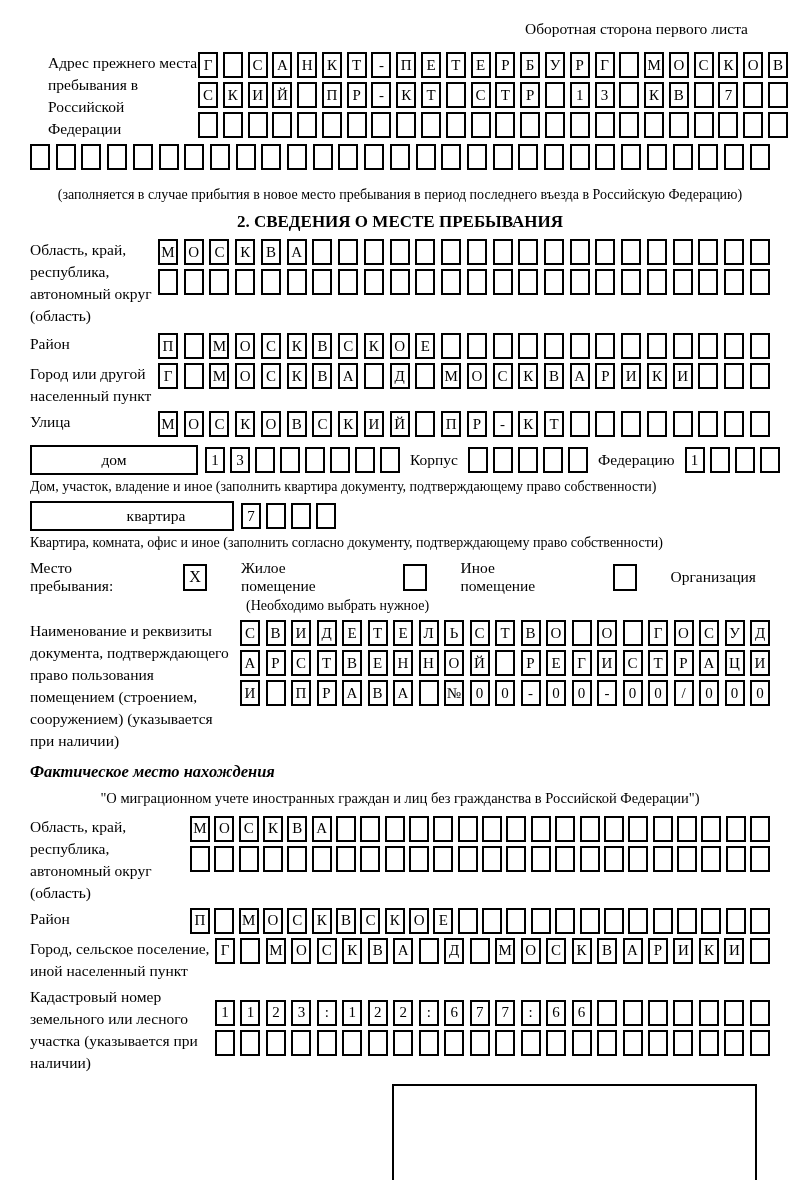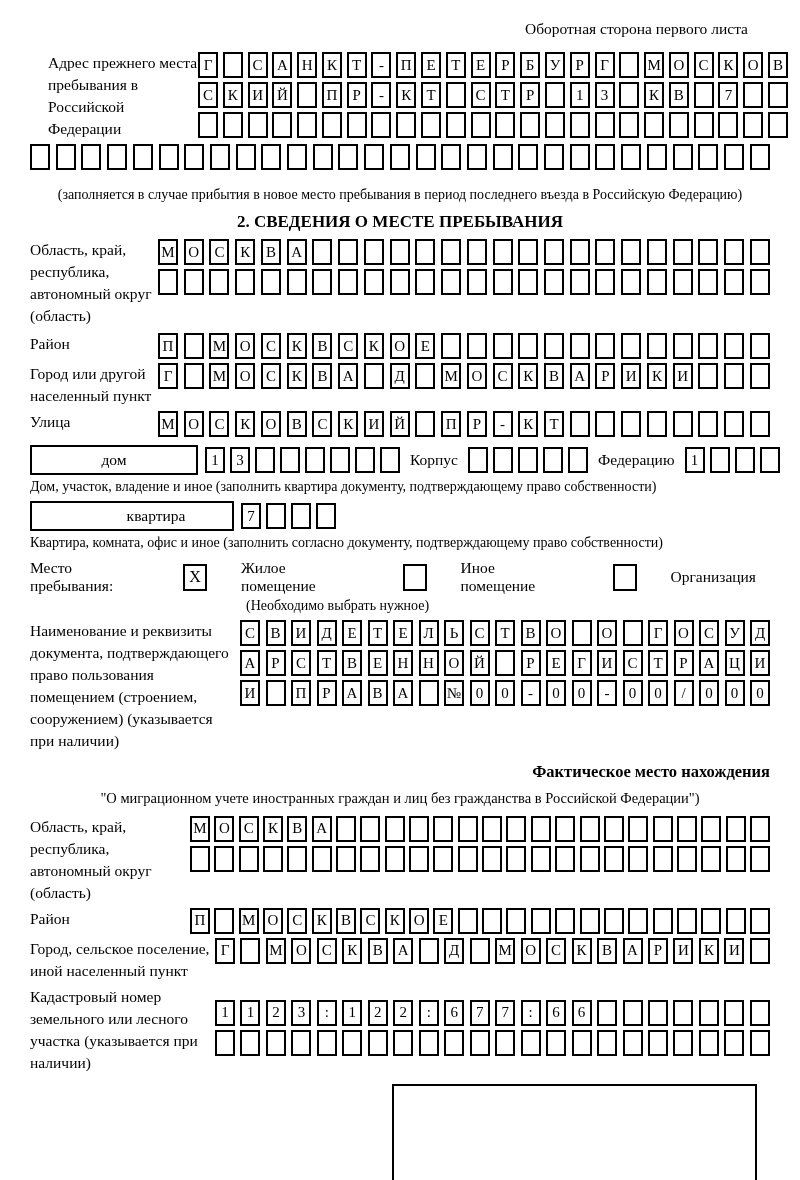--- a/index.html
+++ b/index.html
@@ -58,21 +58,21 @@
     font-size:16px; margin:0 12px;
   }
   .stay-opt-label { margin-right:14px; }
   .stay-note { font-size:14px; margin:3px 0 6px 216px; }
 
   
   .doc-label { width:210px; }
   .doc-rows  { width:530px; }
 
   
-  .al-heading { text-align:right; font-weight:bold; font-size:16.5px; margin:10px 0 6px 0; }
+  .al-heading { text-align:left; font-weight:bold; font-size:16.5px; margin:10px 0 6px 0;font-style:italic; }
   .al-caption { text-align:center; font-size:14.5px; line-height:1.5; }
   .s3-label-a { width:160px; }
   .s3-rows-a  { width:580px; }
   .s3-label-b { width:185px; }
   .s3-rows-b  { width:555px; }
 
   .stamp-box {
     width:365px; height:175px; border:2px solid #000;
     margin:10px 0 0 362px; background:#fff;
   }

